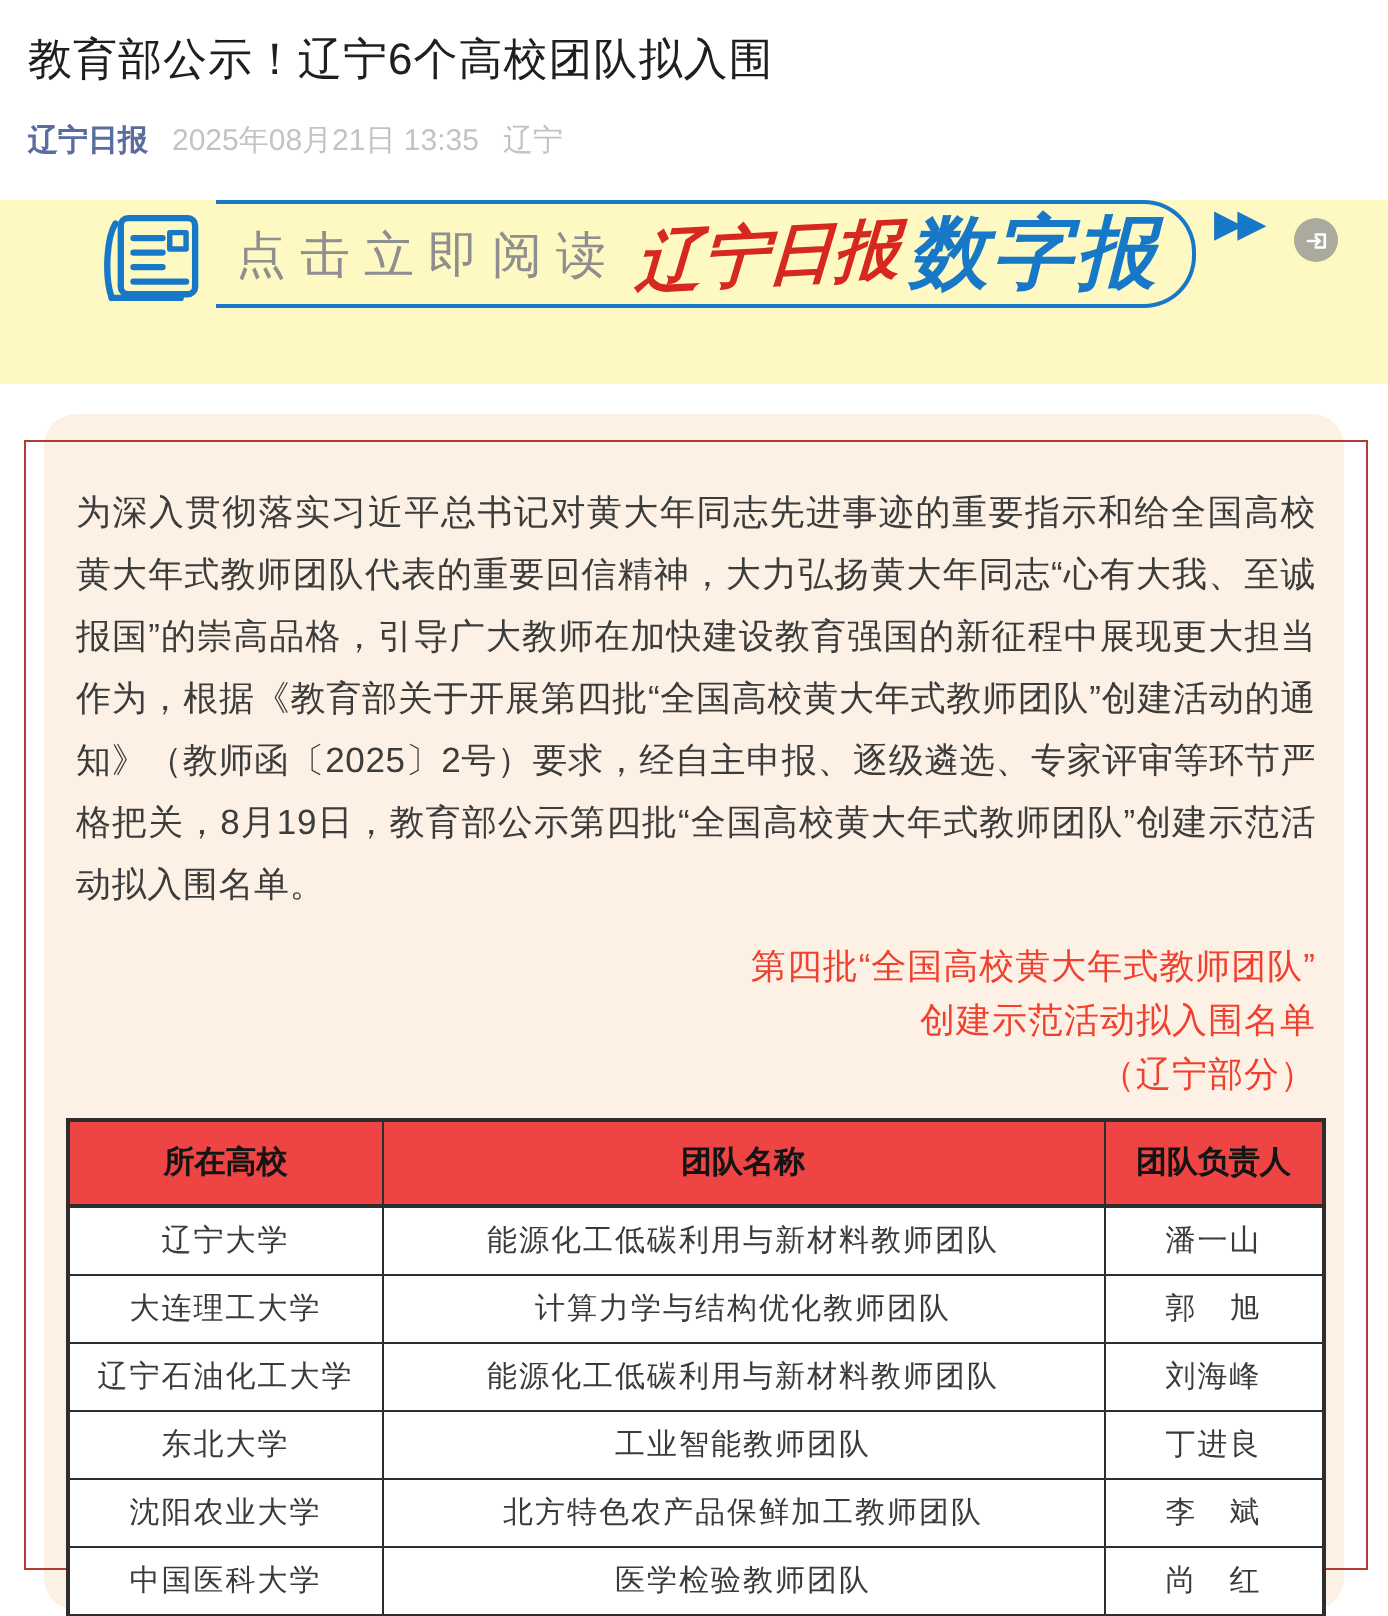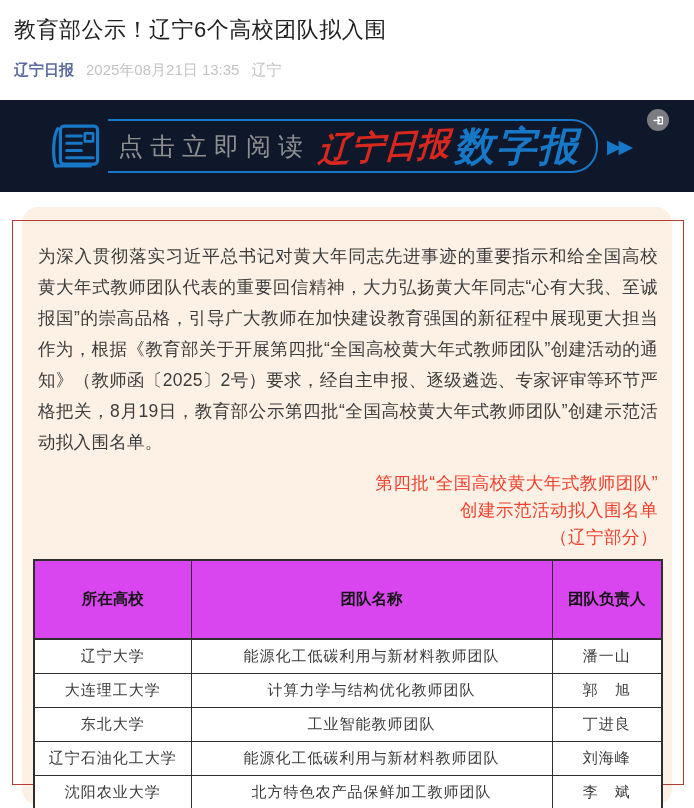--- a/index.html
+++ b/index.html
@@ -15,22 +15,22 @@
     letter-spacing:.5px;
   }
   .byline{
     display:flex;align-items:center;gap:12px;
     padding:0 14px;margin-top:16px;font-size:15px;
   }
   .byline .source{color:#5b6d9e;font-weight:bold;cursor:pointer;}
   .byline .meta{color:#c3c3c3;}
   
   .banner{
-    position:relative;margin-top:20px;height:92px;background:#0f172a;
-    display:flex;align-items:center;padding-left:45px;cursor:pointer;
+    position:relative;margin-top:20px;height:92px;background:#fef9c3;
+    display:flex;align-items:flex-start;padding-left:45px;cursor:pointer;
   }
   .np-icon{width:58px;height:58px;flex:0 0 auto;}
   .pill{
     display:flex;align-items:center;height:50px;
     border:2px solid #1878c8;border-left:none;
     border-radius:0 26px 26px 0;
     padding:0 16px 0 10px;margin-left:5px;
   }
   .click-text{
     font-size:25px;color:#8f8f8f;letter-spacing:7px;font-weight:500;
@@ -75,22 +75,22 @@
   }
   
   table.roster{
     margin:8px 0 0 -5px;width:calc(100% + 10px);
     border-collapse:collapse;table-layout:fixed;background:#ffffff;
   }
   table.roster col.c1{width:25%;}
   table.roster col.c2{width:57.5%;}
   table.roster col.c3{width:17.5%;}
   table.roster th{
-    background:#d946ef;border:1px solid #2e2e2e;border-bottom-width:2px;
-    font-size:15.5px;font-weight:bold;color:#141414;padding:28px 4px;
+    background:#ef4444;border:1px solid #2e2e2e;border-bottom-width:2px;
+    font-size:15.5px;font-weight:bold;color:#141414;padding:10px 4px;
   }
   table.roster{border:2px solid #2e2e2e;}
   table.roster td{
     border:1px solid #2e2e2e;text-align:center;
     font-family:"DejaVu Serif",serif;font-size:15px;color:#3b3b3b;
     padding:7px 4px;letter-spacing:1px;
   }
 </style>
 </head>
 <body>
@@ -157,28 +157,28 @@
           <td>辽宁大学</td>
           <td>能源化工低碳利用与新材料教师团队</td>
           <td>潘一山</td>
         </tr>
         <tr>
           <td>大连理工大学</td>
           <td>计算力学与结构优化教师团队</td>
           <td>郭　旭</td>
         </tr>
         <tr>
+          <td>辽宁石油化工大学</td>
+          <td>能源化工低碳利用与新材料教师团队</td>
+          <td>刘海峰</td>
+        </tr>
+        <tr>
           <td>东北大学</td>
           <td>工业智能教师团队</td>
           <td>丁进良</td>
-        </tr>
-        <tr>
-          <td>辽宁石油化工大学</td>
-          <td>能源化工低碳利用与新材料教师团队</td>
-          <td>刘海峰</td>
         </tr>
         <tr>
           <td>沈阳农业大学</td>
           <td>北方特色农产品保鲜加工教师团队</td>
           <td>李　斌</td>
         </tr>
         <tr>
           <td>中国医科大学</td>
           <td>医学检验教师团队</td>
           <td>尚　红</td>

